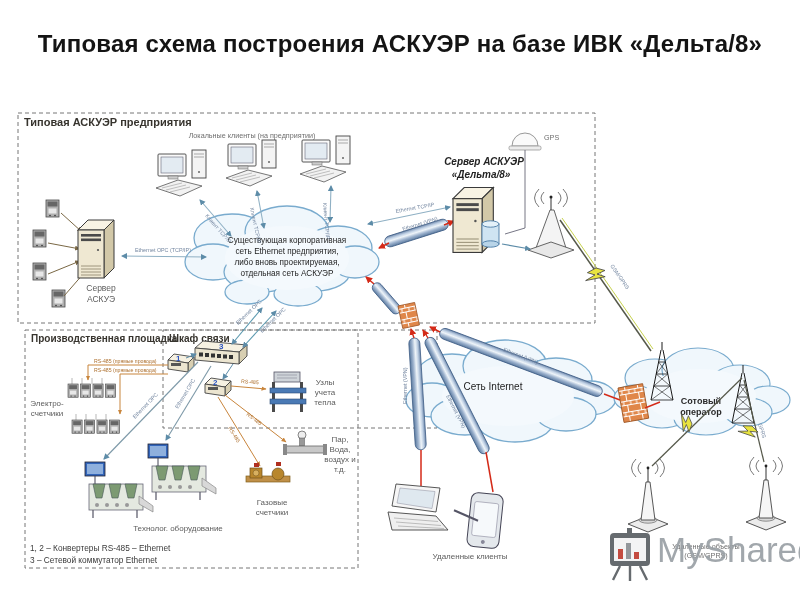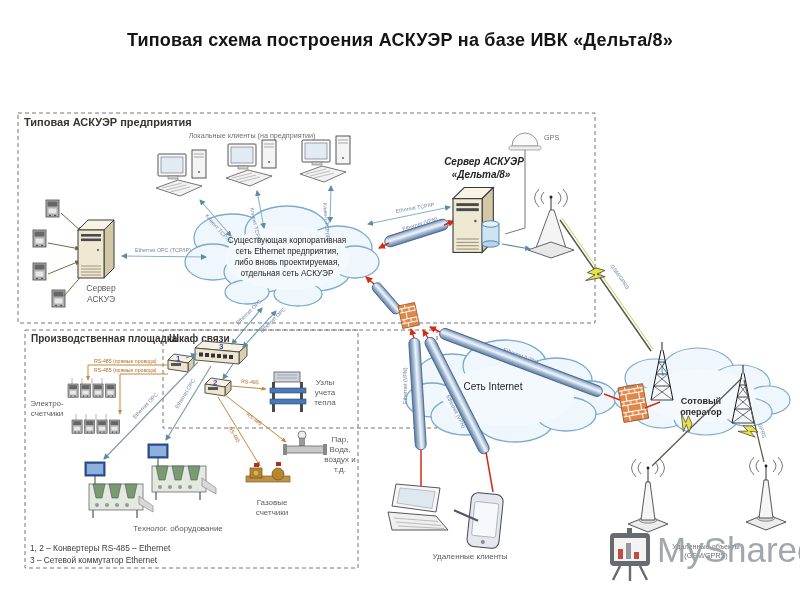--- a/index.html
+++ b/index.html
@@ -1,19 +1,19 @@
 <!DOCTYPE html>
 <html><head>
 <meta charset="utf-8">
 <style>
   html,body{margin:0;padding:0;background:#fff;}
   .slide{position:relative;width:800px;height:600px;background:#fff;overflow:hidden;
          font-family:"Liberation Sans",sans-serif;}
   .title{position:absolute;top:30px;left:0;width:100%;text-align:center;
-         font-size:18px;font-weight:700;color:#141414;letter-spacing:.2px;}
+         font-size:24px;font-weight:700;color:#141414;letter-spacing:.2px;}
   svg{position:absolute;top:0;left:0;}
   svg text{font-family:"Liberation Sans",sans-serif;}
   .boxlab{font-size:11px;font-weight:700;fill:#37342e;}
   .boxlab2{font-size:10px;font-weight:700;fill:#37342e;}
   .cloudtxt{font-size:8.2px;fill:#1d1d1d;}
   .lab9{font-size:8.5px;fill:#5c5c5c;}
   .lab8{font-size:8px;fill:#5c5c5c;}
   .lab7{font-size:7.2px;fill:#6e6e6e;}
   .tiny{font-size:5.4px;fill:#7386a0;}
   .tiny2{font-size:5.2px;fill:#ad6f2d;}

